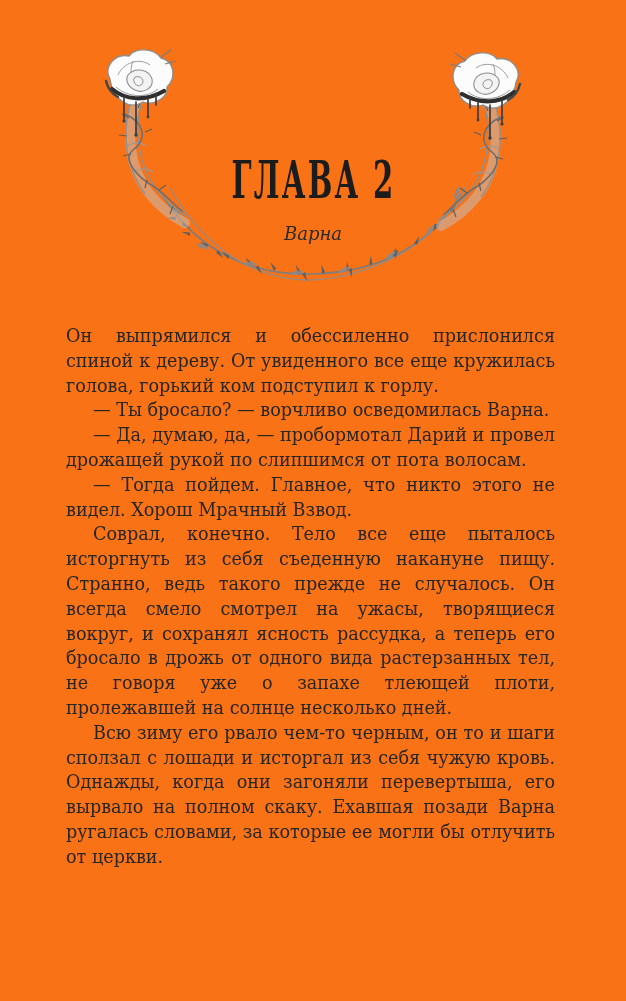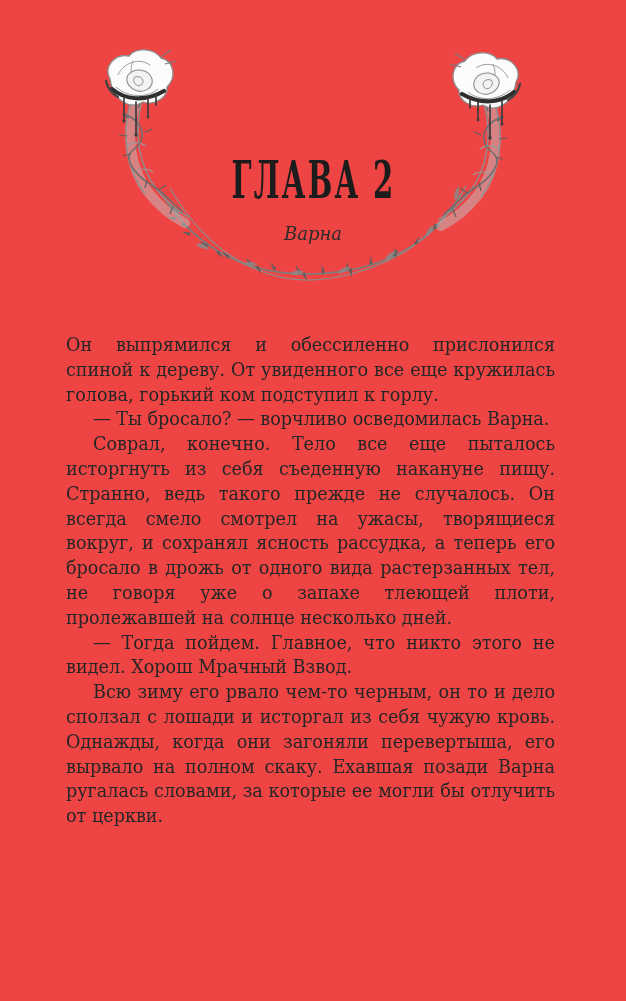--- a/index.html
+++ b/index.html
@@ -1,19 +1,19 @@
 <!DOCTYPE html>
 <html lang="ru"><head>
 <meta charset="utf-8">
 <style>
   html,body{margin:0;padding:0;background:#ffffff;}
   .page{
     position:relative;
     width:626px;height:1001px;
-    background:#ef4444;
+    background:#f97316;
     overflow:hidden;
     font-family:"DejaVu Serif","Liberation Serif",serif;
   }
   .ornament{
     position:absolute;top:0;left:0;
   }
   .chapter-title{
     position:absolute;top:157px;left:0;width:626px;
     text-align:center;
   }
@@ -34,21 +34,20 @@
     font-style:italic;
     font-size:18px;line-height:20px;
     color:#2b2b2b;
   }
   .body-text{
     position:absolute;top:324px;left:66px;width:489px;
     font-size:17.6px;line-height:24.8px;
     color:#262626;
     text-align:justify;
     hyphens:manual;
-    margin-top:9px;
     -webkit-hyphens:manual;
   }
   .body-text p{margin:0;padding:0;}
   .body-text p.indent{text-indent:27px;}
 </style>
 </head>
 <body>
 
 <div class="page">
 
@@ -132,18 +131,19 @@
   </svg>
 
   <div class="chapter-title">
     <span class="title-text">ГЛАВА 2</span>
   </div>
   <div class="chapter-subtitle">Варна</div>
 
   <div class="body-text">
     <p>Он выпрямился и обессиленно прислонился спиной к дереву. От увиденного все еще кружилась голова, горь­кий ком подступил к горлу.</p>
     <p class="indent">— Ты бросало? — ворчливо осведомилась Варна.</p>
+    <p class="indent">— Да, думаю, да, — пробормотал Дарий и провел дрожащей рукой по слипшимся от пота волосам.</p>
+    <p class="indent">— Тогда пойдем. Главное, что никто этого не видел. Хорош Мрачный Взвод.</p>
     <p class="indent">Соврал, конечно. Тело все еще пыталось исторгнуть из себя съеденную накануне пищу. Странно, ведь такого прежде не случалось. Он всегда смело смотрел на ужасы, творящиеся вокруг, и сохранял ясность рассудка, а теперь его бросало в дрожь от одного вида растерзанных тел, не говоря уже о запахе тлеющей плоти, пролежавшей на солнце несколько дней.</p>
-    <p class="indent">— Тогда пойдем. Главное, что никто этого не видел. Хорош Мрачный Взвод.</p>
-    <p class="indent">Всю зиму его рвало чем-то черным, он то и дело спол­зал с лошади и исторгал из себя чужую кровь. Однажды, когда они загоняли перевертыша, его вырвало на полном скаку. Ехавшая позади Варна ругалась словами, за кото­рые ее могли бы отлучить от церкви.</p>
+    <p class="indent">Всю зиму его рвало чем-то черным, он то и шаги спол­зал с лошади и исторгал из себя чужую кровь. Однажды, когда они загоняли перевертыша, его вырвало на полном скаку. Ехавшая позади Варна ругалась словами, за кото­рые ее могли бы отлучить от церкви.</p>
   </div>
 
 </div>
 
 </body></html>

